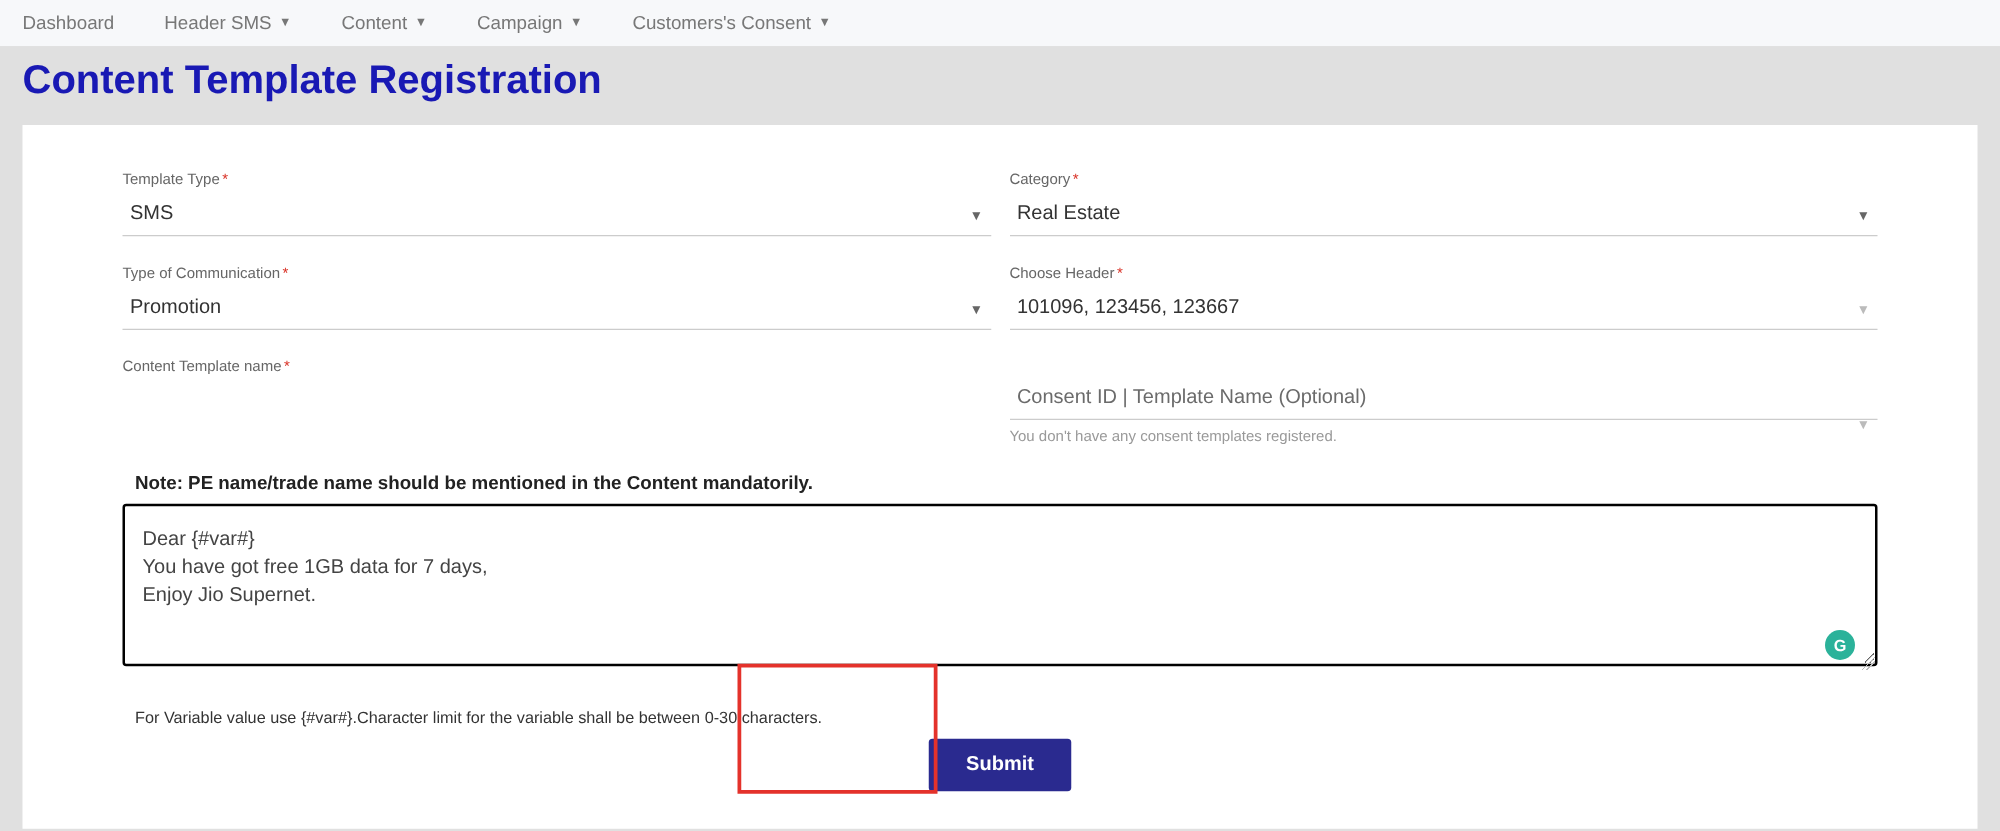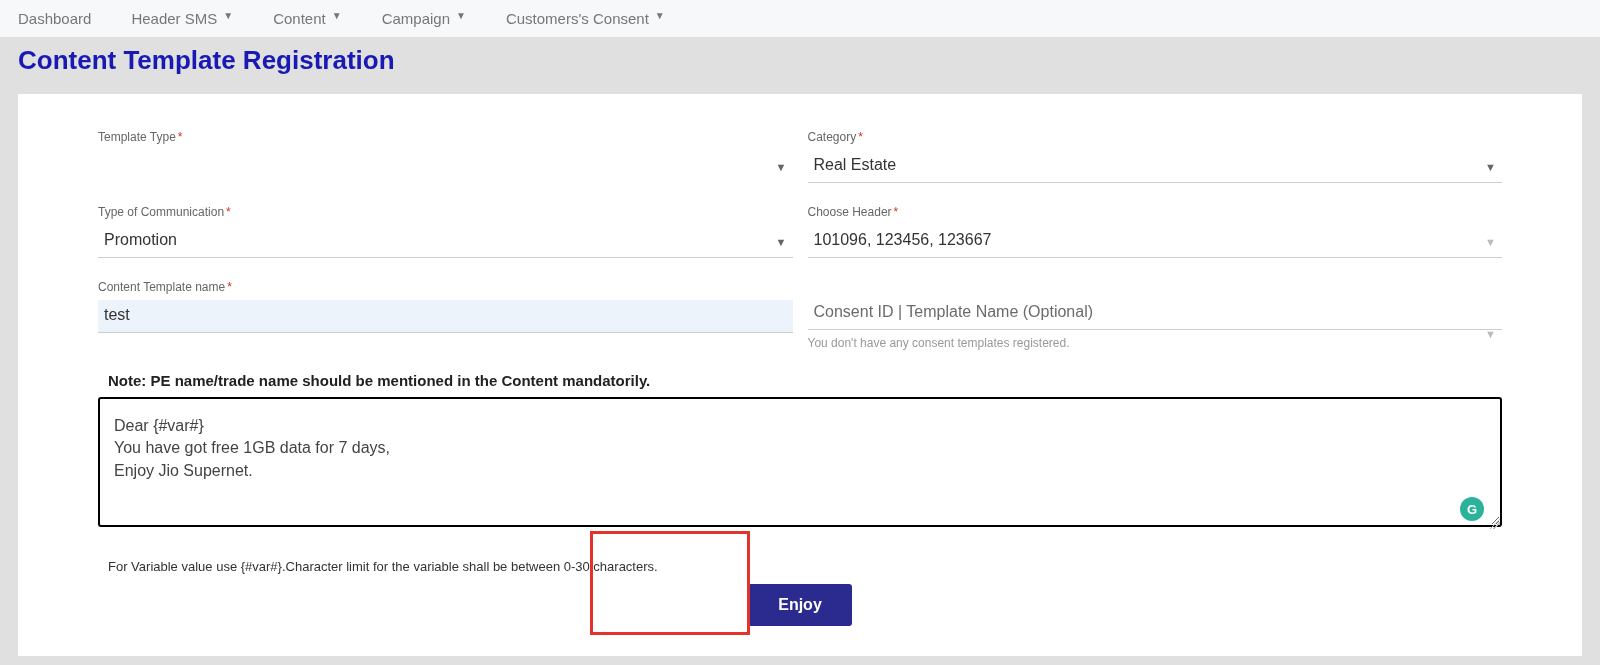--- a/index.html
+++ b/index.html
@@ -15,29 +15,30 @@
     padding: 10px 18px;
     display: flex;
     gap: 40px;
     align-items: center;
   }
   .nav-item {
     color: #777;
     font-size: 15px;
     cursor: pointer;
     display: flex;
+    align-items: center;
     gap: 6px;
   }
   .caret {
     font-size: 10px;
     color: #777;
   }
   .page-title {
     color: #1919b4;
-    font-size: 26px;
+    font-size: 32px;
     font-weight: 600;
     padding: 8px 18px 18px 18px;
     background: #e0e0e0;
   }
   .form-card {
     background: #fff;
     margin: 0 18px 18px 18px;
     padding: 36px 80px 30px 80px;
   }
   .row {
@@ -188,20 +189,21 @@
   </div>
 </div>
 
 <h1 class="page-title">Content Template Registration</h1>
 
 <div class="form-card">
 
   <div class="row">
     <div class="field">
       <label class="field-label"><span>Template Type</span><span class="req">*</span></label>
+      <div class="select-like">SMS</div>
       <span class="dropdown-icon">▼</span>
     </div>
     <div class="field">
       <label class="field-label"><span>Category</span><span class="req">*</span></label>
       <div class="select-like">Real Estate</div>
       <span class="dropdown-icon">▼</span>
     </div>
   </div>
 
   <div class="row">
@@ -213,21 +215,20 @@
     <div class="field">
       <label class="field-label"><span>Choose Header</span><span class="req">*</span></label>
       <div class="select-like">101096, 123456, 123667</div>
       <span class="dropdown-icon light">▼</span>
     </div>
   </div>
 
   <div class="row" style="align-items:flex-start;">
     <div class="field">
       <label class="field-label"><span>Content Template name</span><span class="req">*</span></label>
-      <input class="input-like highlight-input" value="test" style="">
     </div>
     <div class="field" style="padding-top:17px;">
       <div class="select-like placeholder-like">Consent ID | Template Name (Optional)</div>
       <span class="dropdown-icon light">▼</span>
       <div class="helper-text">You don't have any consent templates registered.</div>
     </div>
   </div>
 
   <div class="note">Note: PE name/trade name should be mentioned in the Content mandatorily.</div>
 
@@ -235,18 +236,18 @@
     <textarea class="content-area" style="">Dear {#var#}
 You have got free 1GB data for 7 days,
 Enjoy Jio Supernet.</textarea>
     <div class="g-badge">G</div>
     <div class="resize-handle"></div>
   </div>
 
   <div class="var-hint">For Variable value use {#var#}.Character limit for the variable shall be between 0-30 characters.</div>
 
   <div class="submit-wrap">
-    <button class="submit-btn">Enjoy</button>
+    <button class="submit-btn">Submit</button>
   </div>
 
 </div>
 
 <div class="annotation-box" style="left:590px; top:531px; width:160px; height:104px;"></div>
 
 </body></html>

